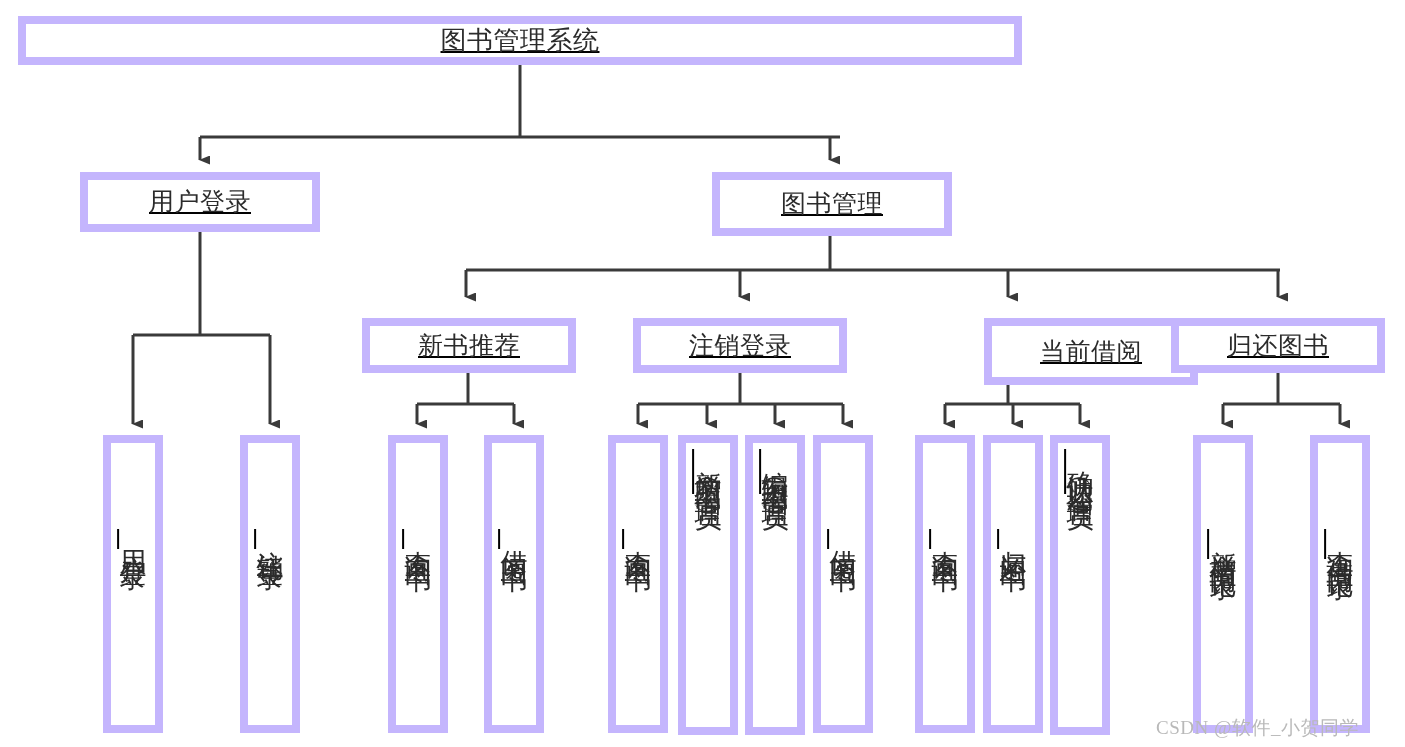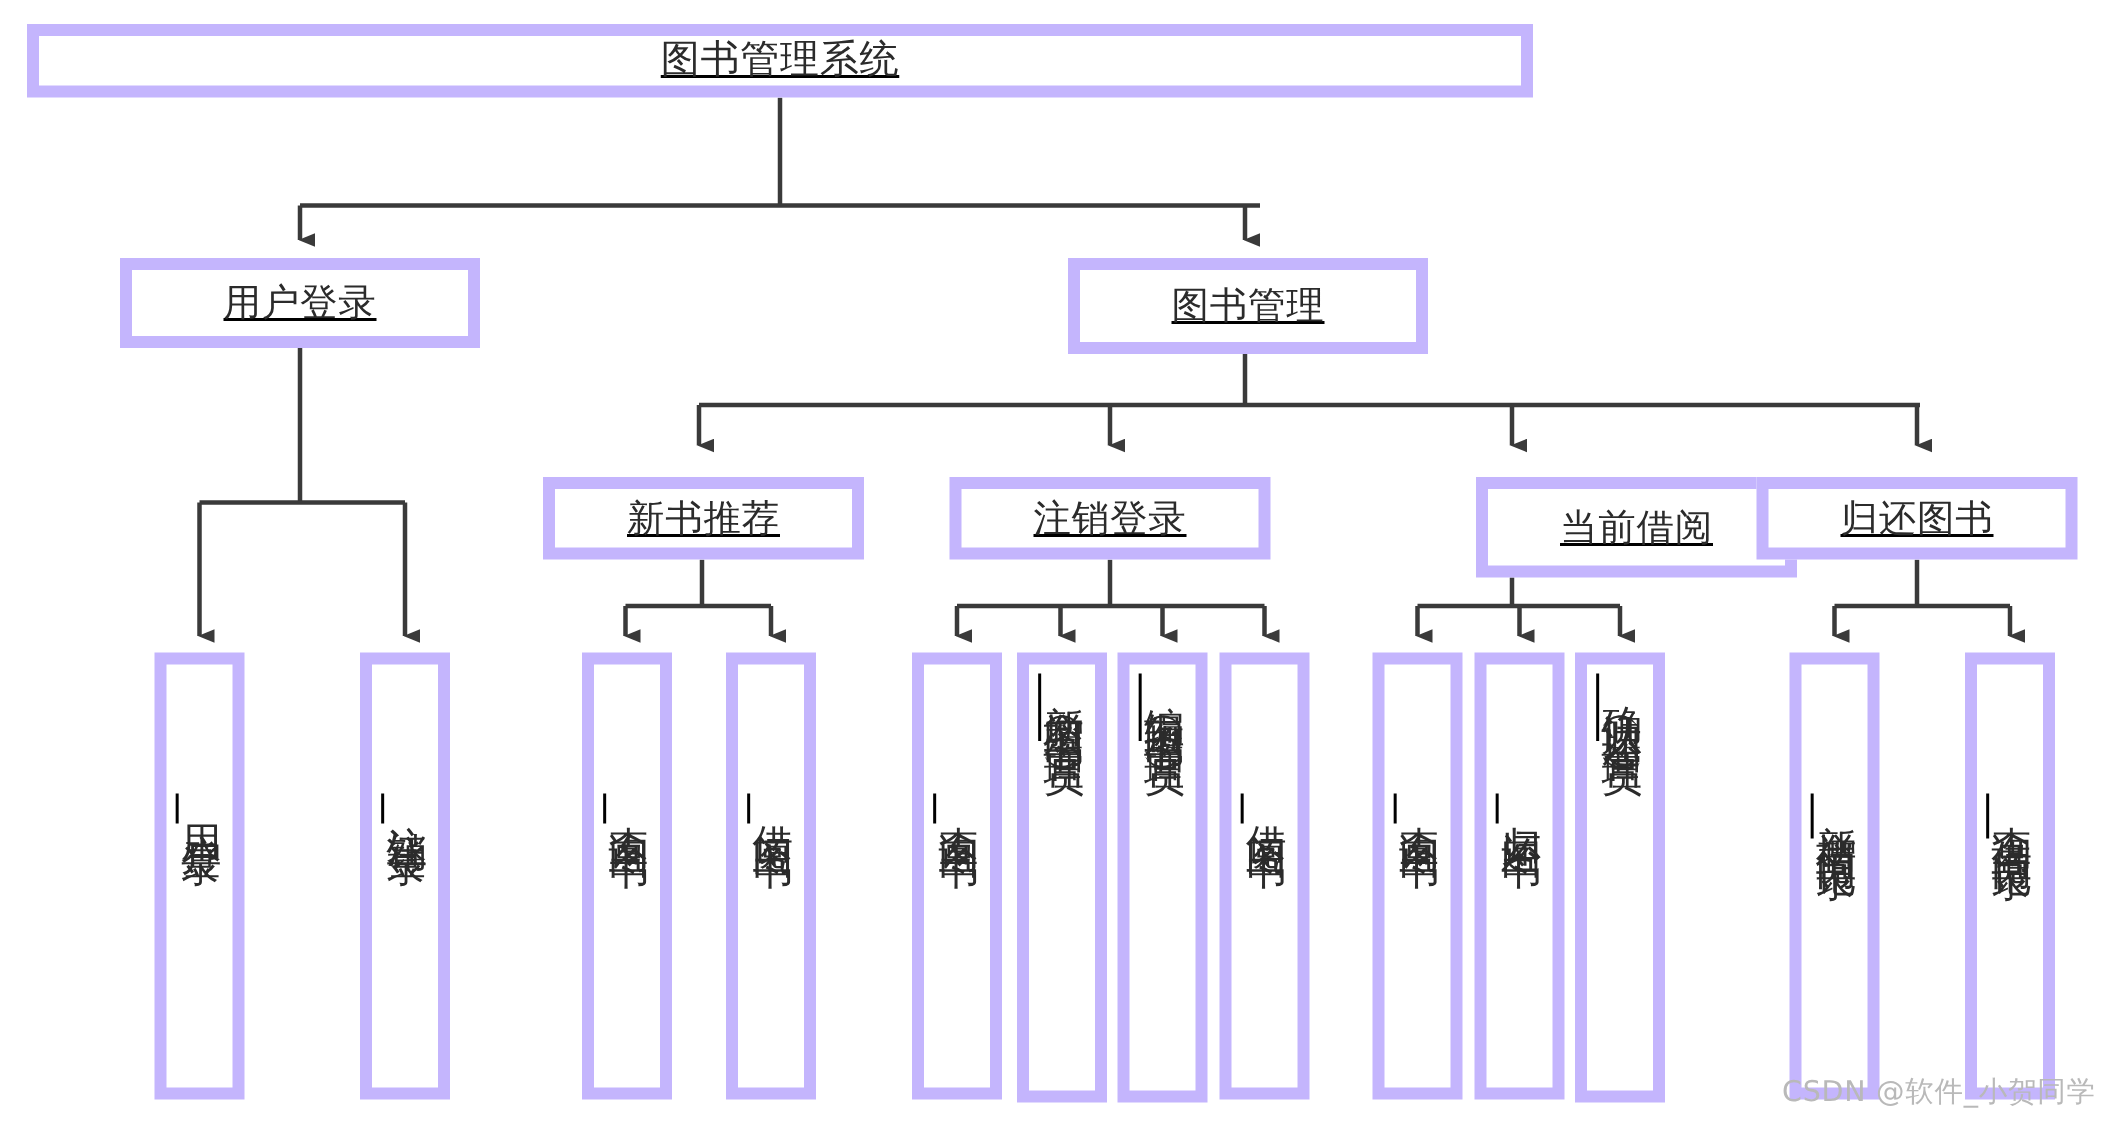--- a/index.html
+++ b/index.html
@@ -189,15 +189,15 @@
     <span class="node-label">确认归还（管理员）</span>
   </div>
 
   <div class="node vert mid" style="left:1193px; top:435px; width:60px; height:298px;">
     <span class="node-label">新增借阅记录</span>
   </div>
   <div class="node vert mid" style="left:1310px; top:435px; width:60px; height:298px;">
     <span class="node-label">查询借阅记录</span>
   </div>
 
-  <div class="watermark" style="left:1188px; top:715px;">CSDN @软件_小贺同学</div>
+  <div class="watermark" style="left:1156px; top:715px;font-family:Liberation Serif, serif;">CSDN @软件_小贺同学</div>
 
 </div>
 
 </body></html>

